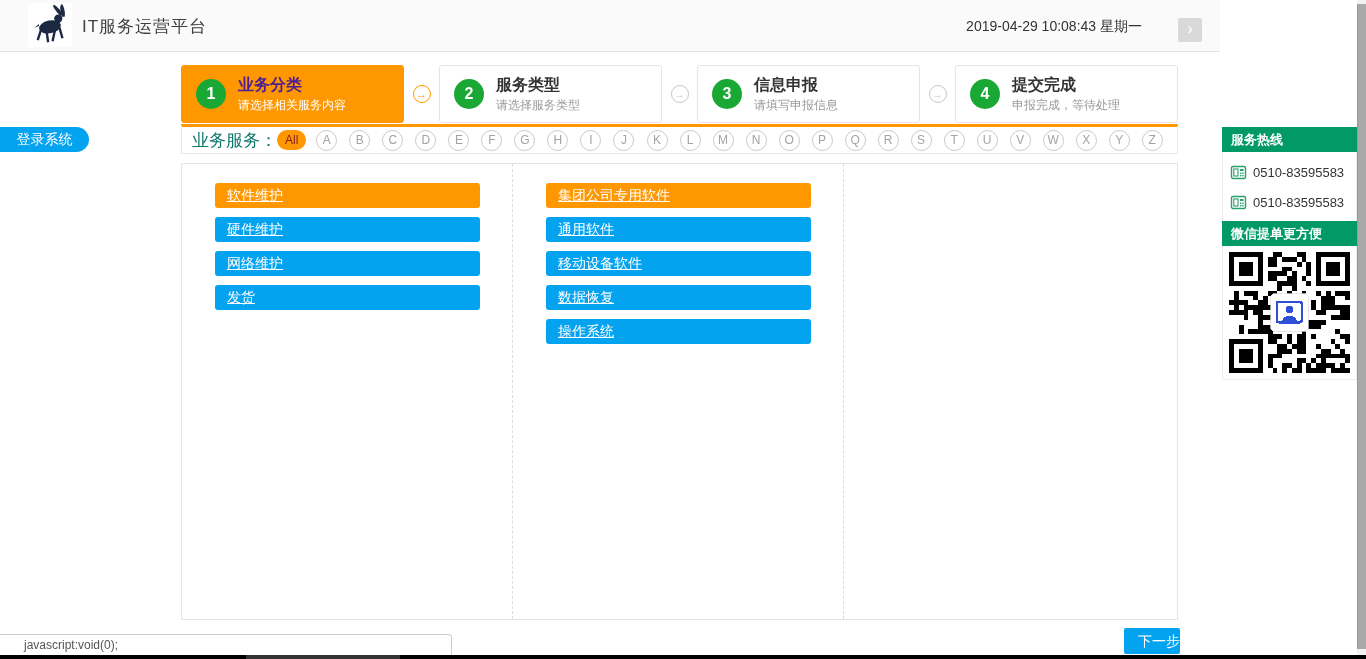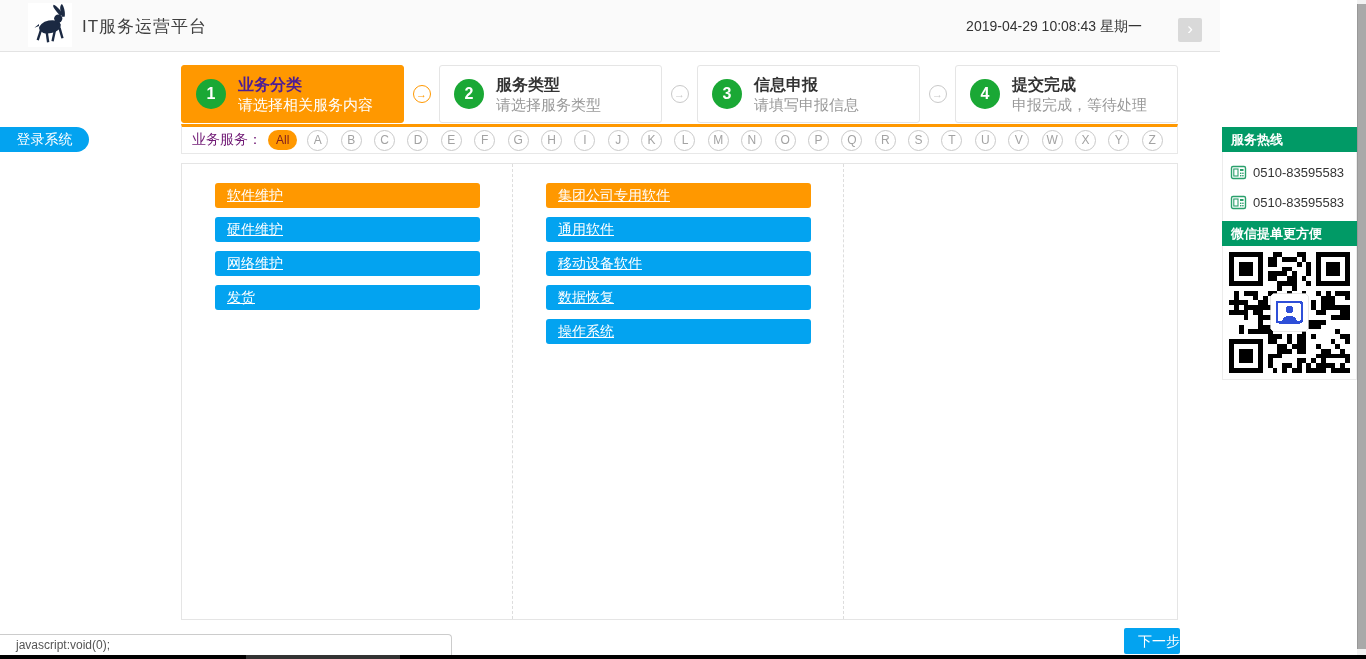--- a/index.html
+++ b/index.html
@@ -17,50 +17,50 @@
   .datetime{position:absolute;right:78px;top:18px;font-size:14px;color:#333;}
   .nav-btn{position:absolute;right:18px;top:18px;width:24px;height:24px;background:#d9d9d9;border-radius:2px;color:#fff;font-size:17px;line-height:22px;text-align:center;cursor:pointer;}
   
   .login-tab{position:absolute;left:0;top:127px;width:89px;height:25px;background:#03a3f0;color:#fff;font-size:14px;line-height:25px;text-align:center;border-radius:0 13px 13px 0;cursor:pointer;}
   
   .steps-row{position:absolute;left:181px;top:65px;width:997px;height:58px;display:flex;align-items:center;}
   .step{width:223px;height:58px;background:#fff;border:1px solid #e5e5e5;border-radius:3px;display:flex;align-items:center;}
   .step.active{background:#ff9800;border-color:#ff9800;}
   .step-num{width:30px;height:30px;border-radius:50%;background:#1aa835;color:#fff;font-size:16px;font-weight:bold;display:flex;align-items:center;justify-content:center;margin:0 12px 0 14px;flex:none;}
   .step-title{font-size:16px;font-weight:bold;color:#333;line-height:20px;}
-  .step-sub{font-size:15px;color:#999;line-height:16px;margin-top:2px;}
+  .step-sub{font-size:12px;color:#999;line-height:16px;margin-top:2px;}
   .step.active .step-title{color:#4c1d95;}
   .step.active .step-sub{color:#fff;}
   .step-arrow{flex:1;display:flex;align-items:center;justify-content:center;}
   .arrow-circle{width:18px;height:18px;border-radius:50%;border:1px solid #c9c9c9;color:#c9c9c9;font-size:11px;line-height:16px;text-align:center;display:inline-block;}
   .arrow-circle.arrow-active{border-color:#ff9800;color:#ff9800;}
   
   .filter-bar{position:absolute;left:181px;top:124px;width:997px;height:30px;border:1px solid #e8e8e8;border-top:3px solid #ff9800;background:#fff;display:flex;align-items:center;padding-left:10px;}
-  .filter-label{font-size:14px;color:#701a75;margin-right:6px;flex:none;}
+  .filter-label{font-size:17px;color:#0f766e;flex:none;}
   .all-pill{background:#ff9800;color:#7f1d1d;font-size:12px;border-radius:11px;padding:3px 8px;margin-right:10px;flex:none;cursor:pointer;}
   .letters{flex:1;display:flex;justify-content:space-between;align-items:center;padding-right:14px;}
   .letter{width:21px;height:21px;border-radius:50%;border:1px solid #c9c9c9;color:#a3a3a3;font-size:12px;display:flex;align-items:center;justify-content:center;cursor:pointer;}
   
   .content-panel{position:absolute;left:181px;top:163px;width:997px;height:457px;background:#fff;border:1px solid #e5e5e5;display:flex;}
   .col{width:331px;padding-top:19px;}
   .col-border{border-right:1px dashed #ddd;}
   .col:last-child{flex:1;}
   .cat-btn{width:265px;height:25px;margin:0 0 9px 33px;background:#03a3f0;border-radius:3px;color:#fff;font-size:14px;line-height:25px;padding-left:12px;cursor:pointer;overflow:hidden;white-space:nowrap;text-decoration:underline;}
   .cat-btn.selected{background:#ff9800;}
   
   .sidebar{position:absolute;left:1222px;top:127px;width:135px;background:#fff;border:1px solid #ececec;border-top:none;}
   .side-header{height:25px;background:#019a66;color:#fff;font-size:13px;font-weight:bold;line-height:25px;padding-left:9px;margin-left:-1px;margin-right:-1px;}
   .phones{padding:5px 0 4px 0;}
   .phone-row{display:flex;align-items:center;height:30px;padding-left:7px;font-size:13px;color:#333;}
   .phone-icon{width:17px;height:17px;margin-right:6px;flex:none;display:inline-flex;}
   .qr-panel{height:133px;display:flex;align-items:center;justify-content:center;background:#fff;}
   
   .scrollbar{position:absolute;right:0;top:0;width:9px;height:659px;background:#f2f2f2;}
   .scroll-thumb{position:absolute;left:0;top:4px;width:9px;height:645px;background:#a9a9a9;border-left:1px solid #989898;}
-  .status-bubble{position:absolute;left:0;top:634px;width:452px;height:22px;background:#fff;border:1px solid #ccc;border-left:none;border-bottom:none;border-radius:0 4px 0 0;font-size:12px;color:#555;line-height:21px;padding-left:16px;}
+  .status-bubble{position:absolute;left:0;top:634px;width:452px;height:22px;background:#fff;border:1px solid #ccc;border-left:none;border-bottom:none;border-radius:0 4px 0 0;font-size:12px;color:#555;line-height:21px;padding-left:24px;}
   .next-btn{position:absolute;left:1124px;top:628px;width:56px;height:26px;background:#03a3f0;color:#fff;font-size:14px;line-height:26px;text-align:right;border-radius:2px;cursor:pointer;}
   .taskbar-strip{position:absolute;left:0;top:655px;width:1366px;height:4px;background:#000;}
   .taskbar-seg{position:absolute;left:246px;top:0;width:154px;height:4px;background:#333;}
 </style>
 </head>
 <body>
 
 <div class="header">
   <div class="logo">
     <svg width="44" height="44" viewBox="0 0 48 48">

